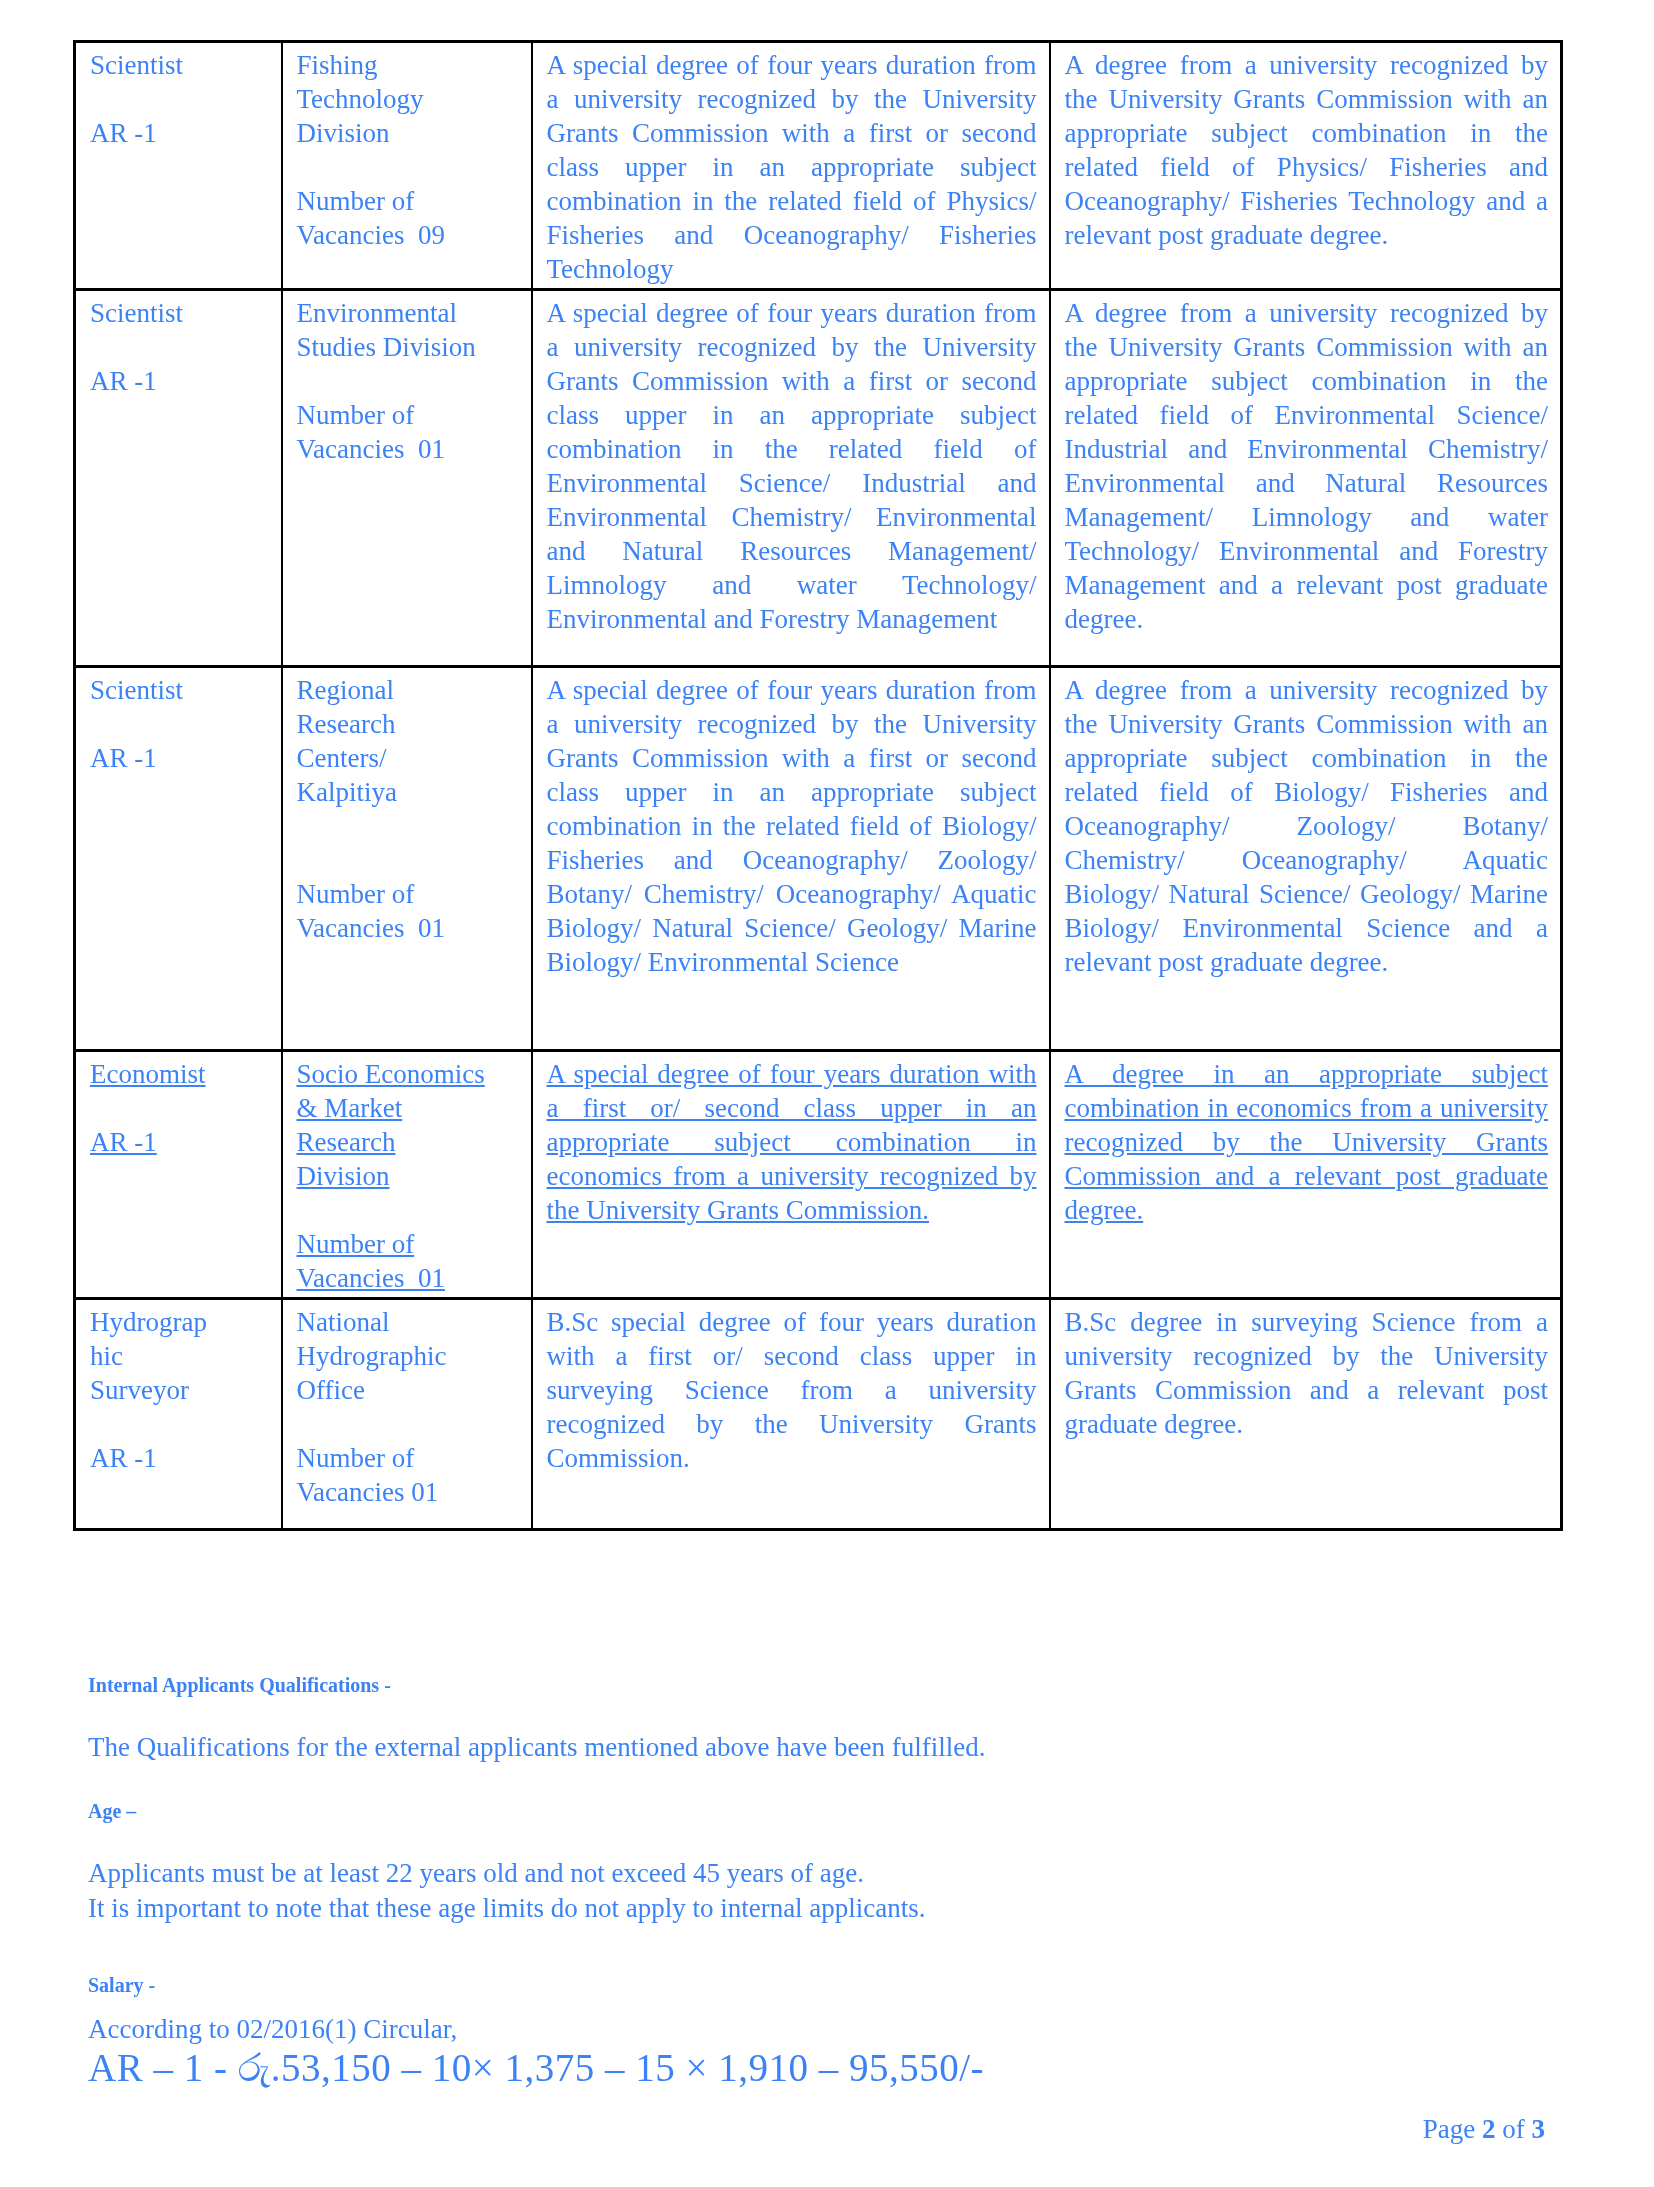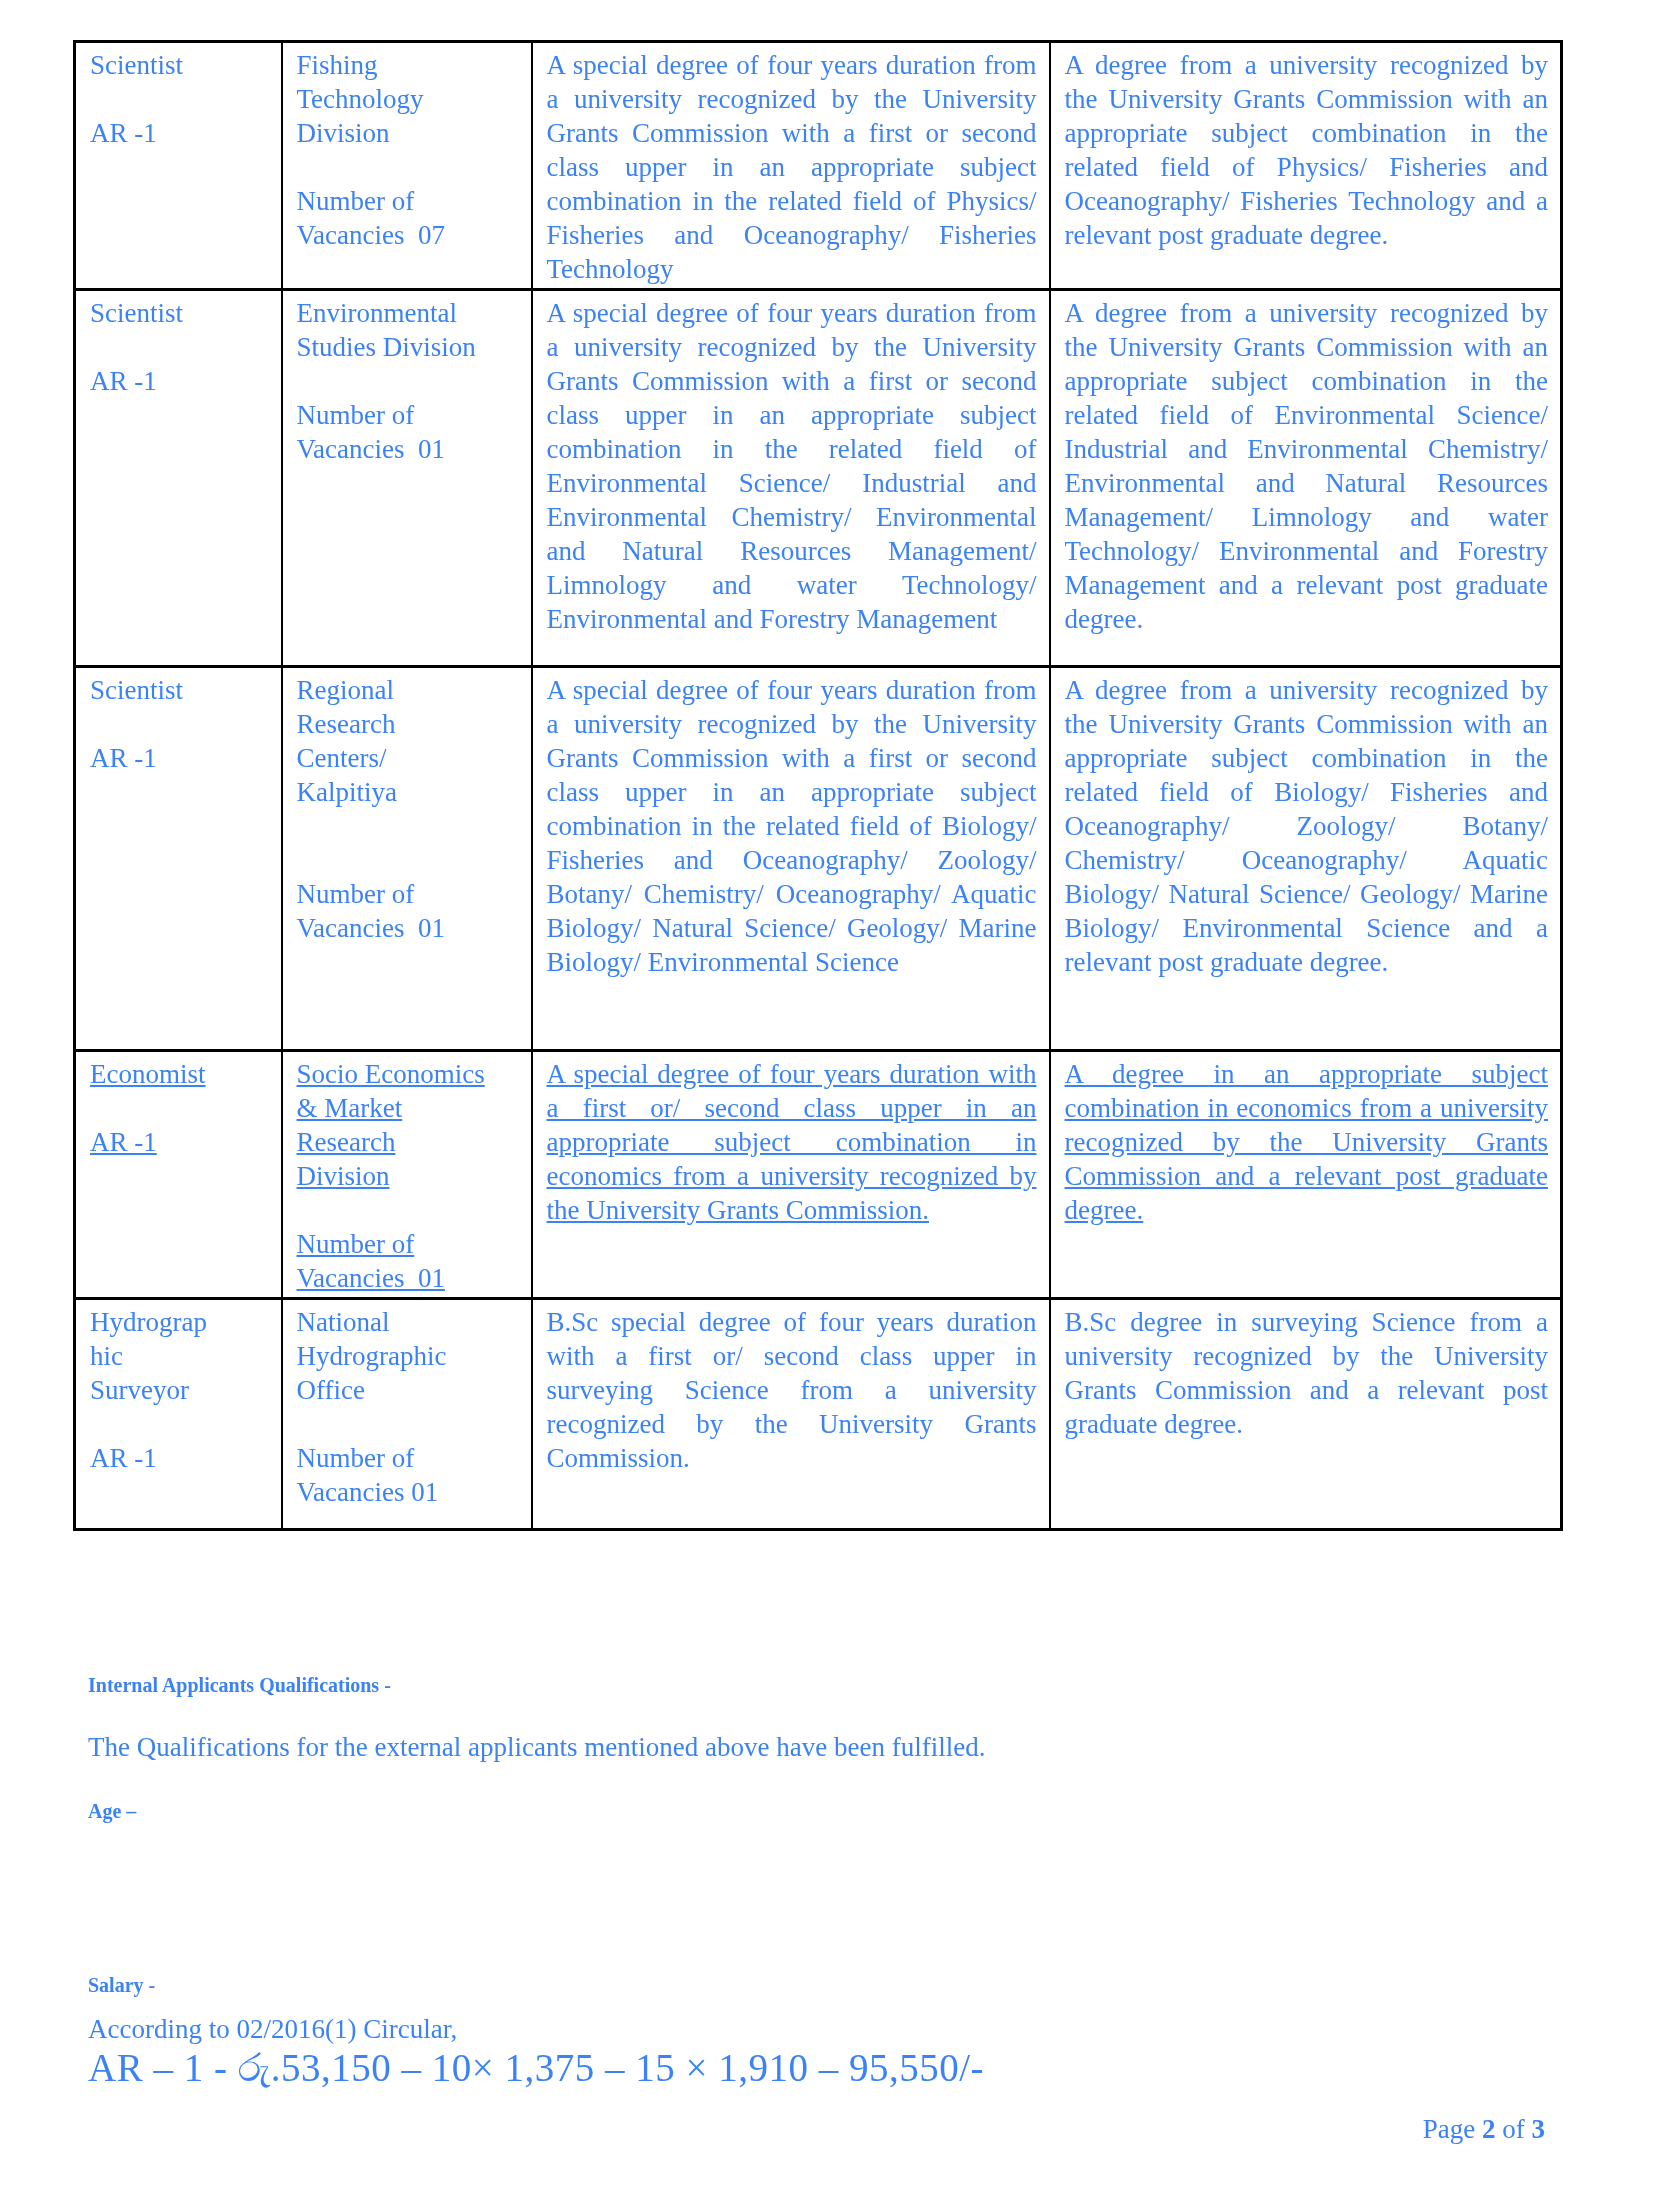--- a/index.html
+++ b/index.html
@@ -71,21 +71,21 @@
     <tbody id="vac-body">
         <tr>
           <td class="pos-cell pre">Scientist
 
 AR -1</td>
           <td class="div-cell pre">Fishing
 Technology
 Division
 
 Number of
-Vacancies  07</td>
+Vacancies  09</td>
           <td class="qual-cell">A special degree of four years duration from a university recognized by the University Grants Commission with a first or second class upper in an appropriate subject combination in the related field of Physics/ Fisheries and Oceanography/ Fisheries Technology</td>
           <td class="qual-cell">A degree from a university recognized by the University Grants Commission with an appropriate subject combination in the related field of Physics/ Fisheries and Oceanography/ Fisheries Technology and a relevant post graduate degree.</td>
         </tr>
         <tr>
           <td class="pos-cell pre">Scientist
 
 AR -1</td>
           <td class="div-cell pre">Environmental
 Studies Division
 
@@ -140,20 +140,24 @@
         </tr>
       </tbody>
   </table>
 
   <div class="abs h" style="top:1668px">Internal Applicants Qualifications -</div>
 
   <div class="abs p" style="top:1730px">The Qualifications for the external applicants mentioned above have been fulfilled.</div>
 
   <div class="abs h" style="top:1794px">Age –</div>
 
+  <div class="abs p" style="top:1856px">
+    <div>Applicants must be at least 22 years old and not exceed 45 years of age.</div>
+    <div>It is important to note that these age limits do not apply to internal applicants.</div>
+  </div>
 
   <div class="abs h" style="top:1968px">Salary -</div>
 
   <div class="abs p" style="top:2012px">According to 02/2016(1) Circular,</div>
 
   <div class="abs salary-formula" style="top:2050px">AR – 1 - රු.53,150 – 10× 1,375 – 15 × 1,910 – 95,550/-</div>
 
   <div class="footer">
     <span>Page </span><span class="b">2</span><span> of </span><span class="b">3</span>
   </div>

